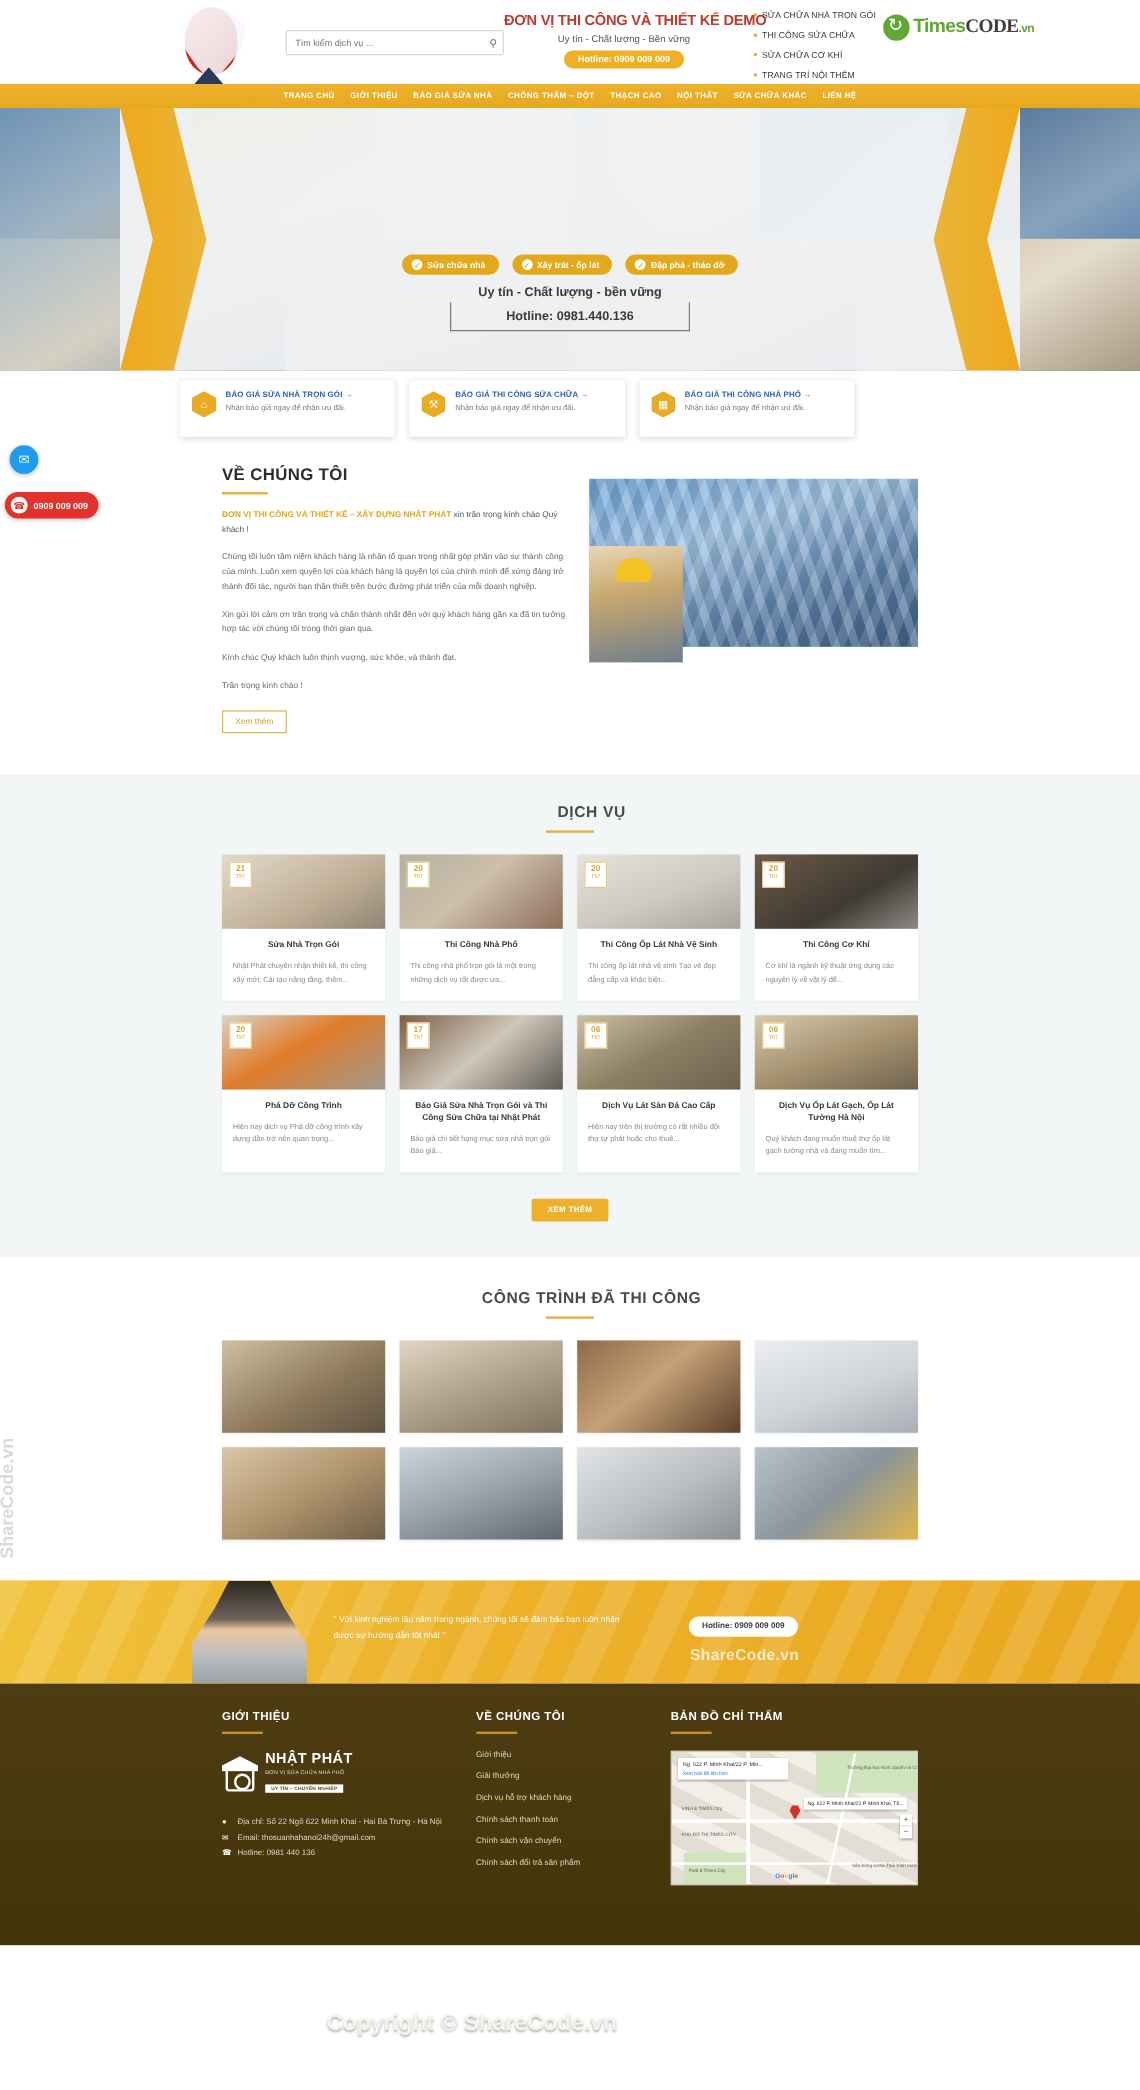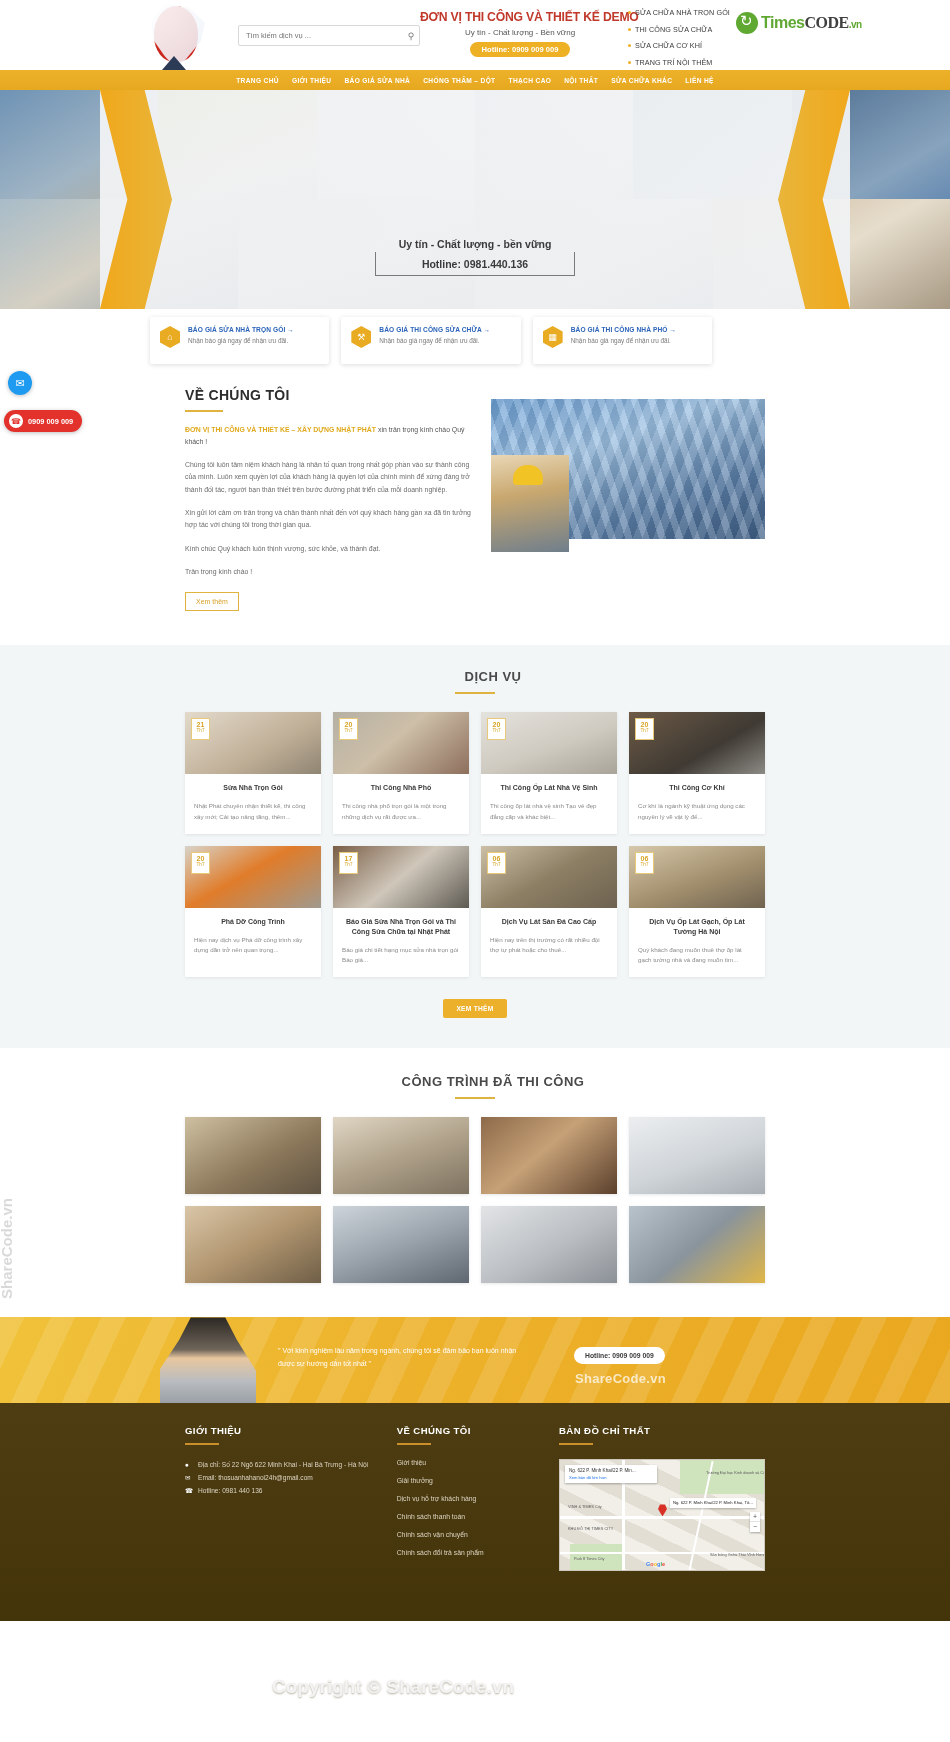--- a/index.html
+++ b/index.html
@@ -350,20 +350,34 @@
       <div class="hero-tile r2"></div>
       <div class="hero-tile r3"></div>
       <div class="hero-tile r4"></div>
     </div>
     <div class="hero-center"></div>
     <div class="chev chev-l"></div>
     <div class="chev chev-r"></div>
   </div>
 
 
+  <div class="hero-pills">
+    <div class="pill">
+      <span class="tick">✓</span>
+      <span>Sửa chữa nhà</span>
+    </div>
+    <div class="pill">
+      <span class="tick">✓</span>
+      <span>Xây trát - ốp lát</span>
+    </div>
+    <div class="pill">
+      <span class="tick">✓</span>
+      <span>Đập phá - tháo dỡ</span>
+    </div>
+  </div>
 
   <div class="hero-slogan">Uy tín - Chất lượng - bền vững</div>
   <div class="hero-hot-box">
     <span class="hero-hot">Hotline: 0981.440.136</span>
   </div>
 
   <div class="quote-row">
     <div class="qcard">
       <div class="qhex">⌂</div>
       <div>
@@ -548,20 +562,31 @@
     <div class="cta-hot">Hotline: 0909 009 009</div>
     <div class="cta-wm">ShareCode.vn</div>
   </div>
 
   <div class="footer">
     <div class="fgrid">
 
       <div class="fcol1">
         <div class="fh">GIỚI THIỆU</div>
         <div class="fh-rule"></div>
+        <div class="flogo">
+          <div class="flogo-mark">
+            <div class="flogo-roof"></div>
+            <div class="flogo-sq"></div>
+          </div>
+          <div class="flogo-txt">
+            <div class="n1">NHẬT PHÁT</div>
+            <div class="n2">ĐƠN VỊ SỬA CHỮA NHÀ PHỐ</div>
+            <div class="n3">UY TÍN – CHUYÊN NGHIỆP</div>
+          </div>
+        </div>
         <div class="fline">
           <span class="fi">●</span>
           <span>Địa chỉ: Số 22 Ngõ 622 Minh Khai - Hai Bà Trưng - Hà Nội</span>
         </div>
         <div class="fline">
           <span class="fi">✉</span>
           <span>Email: thosuanhahanoi24h@gmail.com</span>
         </div>
         <div class="fline">
           <span class="fi">☎</span>
@@ -574,21 +599,21 @@
         <div class="fh-rule"></div>
         <a class="flink" href="#">Giới thiệu</a>
         <a class="flink" href="#">Giải thưởng</a>
         <a class="flink" href="#">Dịch vụ hỗ trợ khách hàng</a>
         <a class="flink" href="#">Chính sách thanh toán</a>
         <a class="flink" href="#">Chính sách vận chuyển</a>
         <a class="flink" href="#">Chính sách đổi trả sản phẩm</a>
       </div>
 
       <div class="fcol3">
-        <div class="fh">BẢN ĐỒ CHỈ THẤT</div>
+        <div class="fh">BẢN ĐỒ CHỈ THẤM</div>
         <div class="fh-rule"></div>
         <div class="map">
           <div class="map-bg"></div>
           <div class="map-green" style="left:120px;top:0;width:86px;height:34px;"></div>
           <div class="map-green" style="left:10px;top:84px;width:52px;height:28px;"></div>
           <div class="map-road" style="left:0;top:56px;width:206px;height:3px;"></div>
           <div class="map-road" style="left:62px;top:0;width:3px;height:112px;"></div>
           <div class="map-road" style="left:140px;top:0;width:2px;height:112px;transform:rotate(12deg);"></div>
           <div class="map-road" style="left:0;top:92px;width:206px;height:2px;"></div>
 

